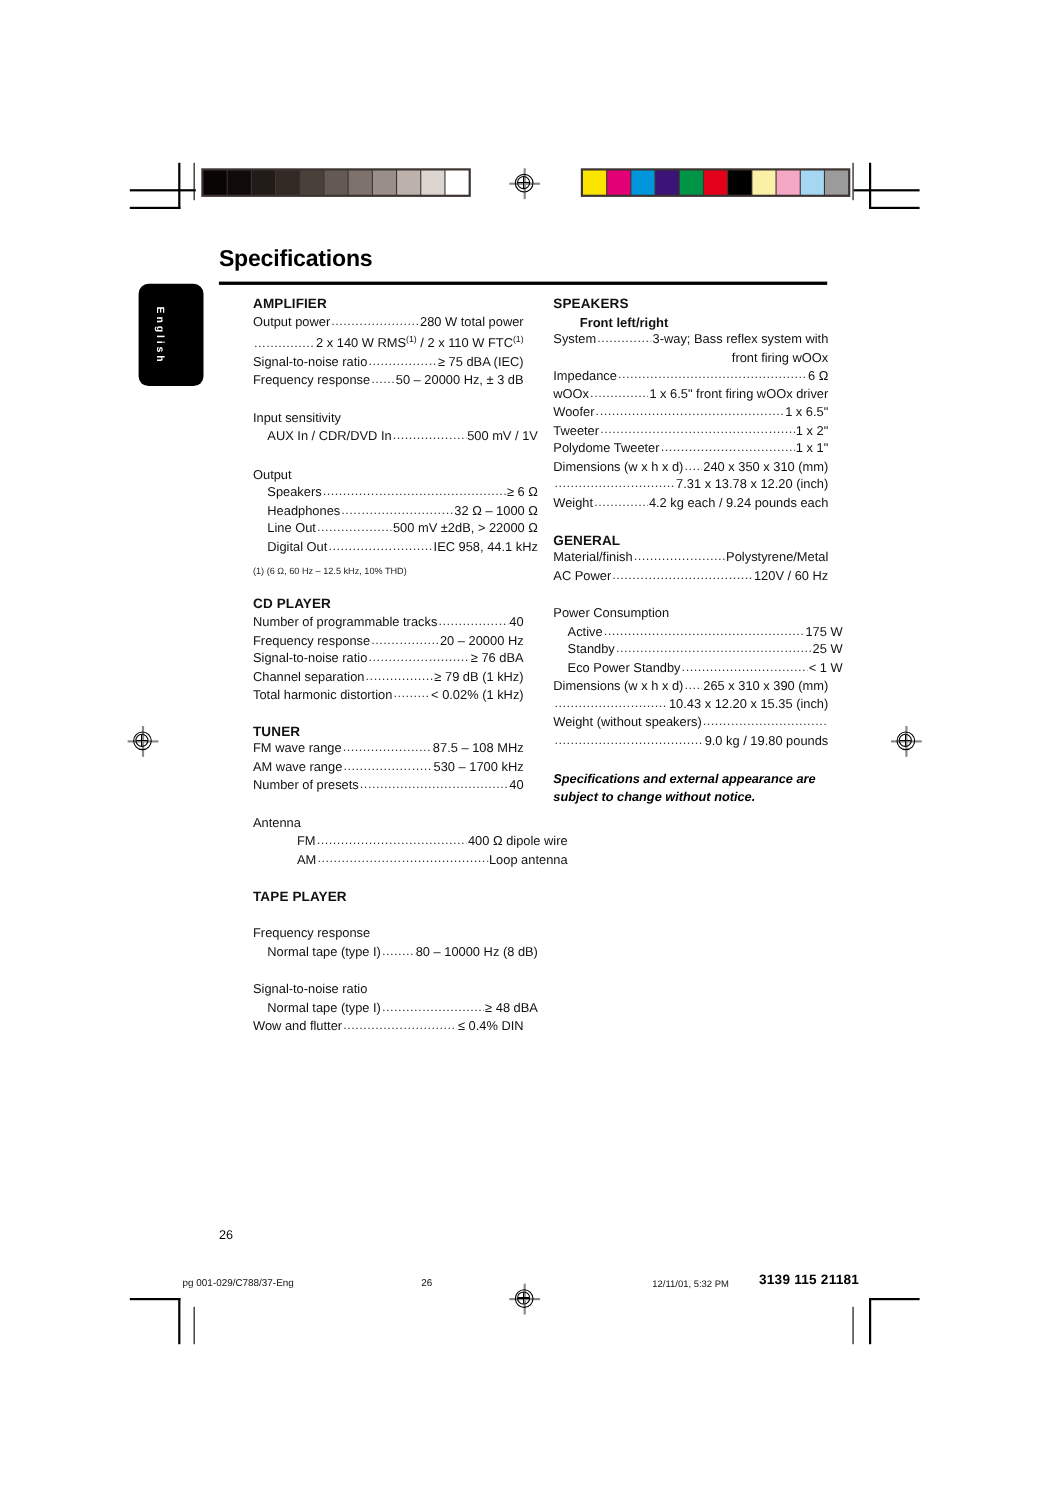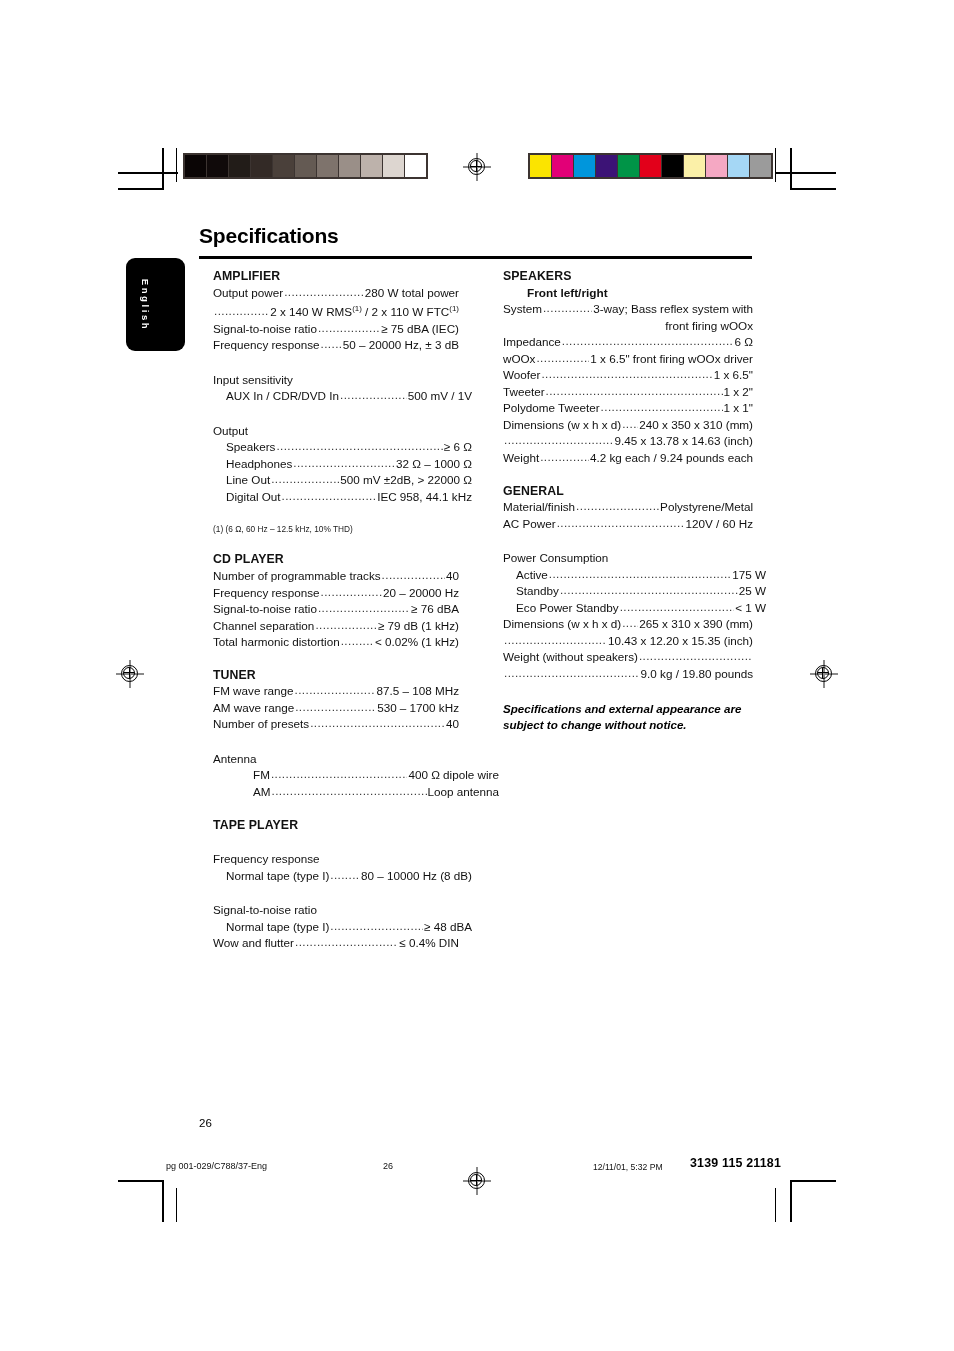--- a/index.html
+++ b/index.html
@@ -98,21 +98,21 @@
     font-weight: bold;
     letter-spacing: 2.6px;
   }
 
   .col {
     position: absolute;
     font-size: 11.7px;
     line-height: 16.55px;
     color: #111;
   }
-  .col-left  { left: 213px; top: 268px; width: 246px; }
+  .col-left  { left: 230px; top: 268px; width: 246px; }
   .col-right { left: 503px; top: 268px; width: 250px; }
 
   .sec-head {
     font-weight: bold;
     font-size: 12.3px;
     letter-spacing: 0.1px;
   }
   .sec-sub {
     font-weight: bold;
     font-size: 11.8px;
@@ -145,21 +145,21 @@
 
   .indent1 { padding-left: 13px; }
   .indent2 { padding-left: 40px; }
   .plain { white-space: nowrap; margin-top: 18px; }
   .rightwrap { text-align: right; white-space: nowrap; }
 
   .footnote {
     font-size: 8.3px;
     line-height: 12px;
     color: #222;
-    margin-top: 18px;
+    margin-top: 7px;
   }
   sup { font-size: 0.68em; vertical-align: super; }
 
   .notice {
     position: absolute;
     left: 503px; top: 701px;
     width: 252px;
     font-size: 11.6px;
     line-height: 16px;
     font-weight: bold;
@@ -444,21 +444,21 @@
       <span class="val">1 x 1"</span>
     </div>
     <div class="row">
       <span class="lbl">Dimensions (w x h x d)</span>
       <span class="dots"></span>
       <span class="val">240 x 350 x 310 (mm)</span>
     </div>
     <div class="row">
       <span class="lbl"></span>
       <span class="dots"></span>
-      <span class="val">9.45 x 13.78 x 14.63 (inch)</span>
+      <span class="val">7.31 x 13.78 x 12.20 (inch)</span>
     </div>
     <div class="row">
       <span class="lbl">Weight</span>
       <span class="dots"></span>
       <span class="val">4.2 kg each / 9.24 pounds each</span>
     </div>
     <div class="gap"></div>
     <div class="sec-head">GENERAL</div>
     <div class="row">
       <span class="lbl">Material/finish</span>

